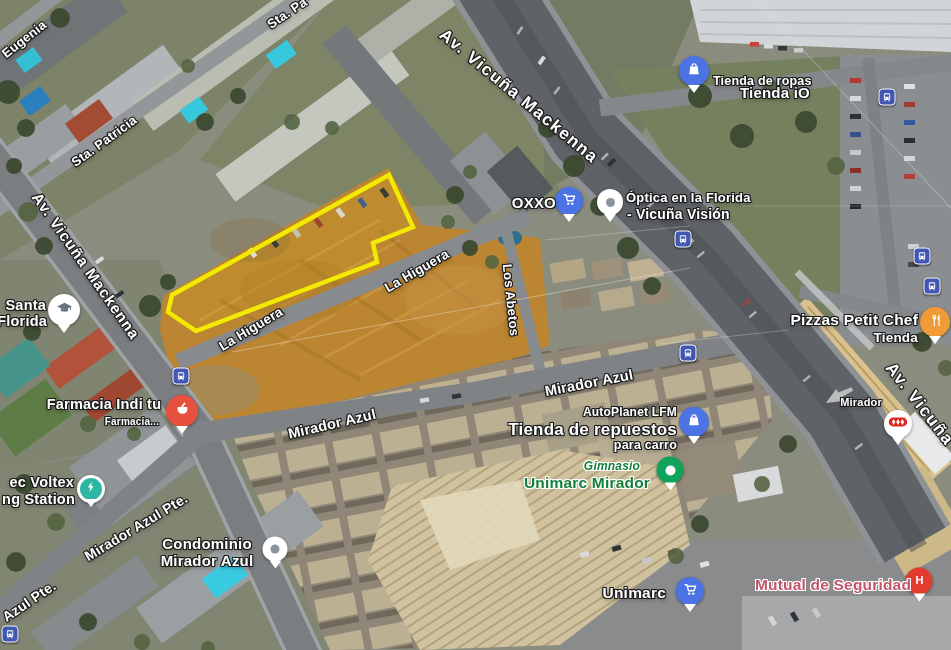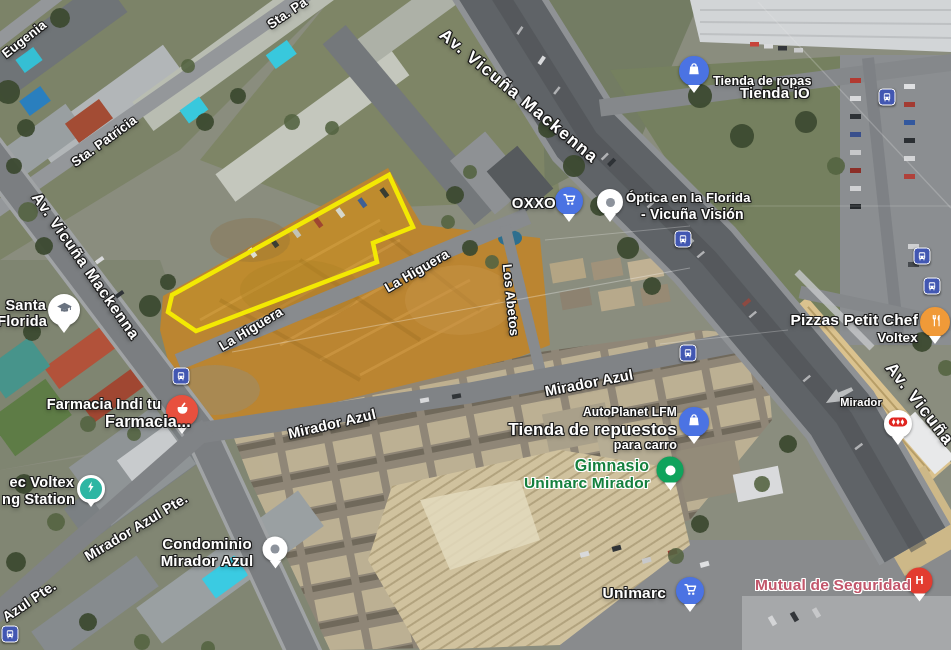--- a/index.html
+++ b/index.html
@@ -298,26 +298,26 @@
           </svg>
       </span>
     </div>
   </div>
 
   <div>
     <div class="pin tail" style="left:610px;top:202px;width:26px;height:26px;background:#ffffff;">
       <span class="dot" style="width:9px;height:9px;background:#8d939c;display:block;"></span>
     </div>
     <div class="lbl ow" style="left:626px;top:197px;font-size:13px;transform:translate(0,-50%);">Óptica en la Florida</div>
-    <div class="lbl ow" style="left:641px;top:214px;font-size:14px;transform:translate(0,-50%);">- Vicuña Visión</div>
+    <div class="lbl ow" style="left:627px;top:214px;font-size:14px;transform:translate(0,-50%);">- Vicuña Visión</div>
   </div>
 
   <div>
     <div class="lbl ow" style="left:918px;top:320px;font-size:15.5px;transform:translate(-100%,-50%);text-align:center;">Pizzas Petit Chef</div>
-    <div class="lbl ow sub" style="left:918px;top:338px;font-size:13.5px;transform:translate(-100%,-50%);">Voltex</div>
+    <div class="lbl ow sub" style="left:918px;top:338px;font-size:13.5px;transform:translate(-100%,-50%);">Tienda</div>
     <div class="pin tail" style="left:935px;top:322px;width:30px;height:30px;background:#f09a38;">
       <span>
         <svg viewBox="0 0 16 16" width="15" height="15">
             <path d="M5 2v3.2c0 1 .6 1.6 1.2 1.6V14h1.2V6.8c.6 0 1.2-.6 1.2-1.6V2h-.9v3H6.9V2H6v3h-.1V2z" fill="#fff"></path>
             <path d="M11.6 2c-1 .8-1.4 2.6-1.4 4 0 1 .4 1.8 1 2V14h1.2V2z" fill="#fff"></path>
           </svg>
       </span>
     </div>
   </div>
 
@@ -330,21 +330,21 @@
             <path d="M9 3.6 16 7 9 10.4 2 7z" fill="#6a7380"></path>
             <path d="M5.6 8.6v2.6c0 1.1 6.8 1.1 6.8 0V8.6L9 10.3z" fill="#6a7380"></path>
             <path d="M14.6 7.4v3" stroke="#6a7380" stroke-width="1" fill="none"></path>
           </svg>
       </span>
     </div>
   </div>
 
   <div>
     <div class="lbl ow" style="left:104px;top:404px;font-size:14.5px;transform:translate(-50%,-50%);">Farmacia Indi tu</div>
-    <div class="lbl ow" style="left:124px;top:422px;font-size:16px;transform:translate(-50%,-50%);padding-left:48px;">Farmacia...</div>
+    <div class="lbl ow" style="left:132px;top:422px;font-size:10px;transform:translate(-50%,-50%);">Farmacia...</div>
     <div class="pin tail" style="left:182px;top:411px;width:32px;height:32px;background:#e8503e;">
       <span>
         <svg viewBox="0 0 16 16" width="17" height="17">
             <path d="M3.4 6.6h9.2v.9a4.6 4.6 0 0 1-9.2 0z" fill="#fff"></path>
             <rect x="3.4" y="5.6" width="9.2" height="1.4" rx=".7" fill="#fff"></rect>
             <rect x="8.2" y="1.2" width="1.7" height="5" rx=".85" fill="#fff" transform="rotate(38 9 3.5)"></rect>
           </svg>
       </span>
     </div>
   </div>
@@ -369,21 +369,21 @@
       <span>
         <svg viewBox="0 0 16 16" width="16" height="16">
             <path d="M4.2 5.6h7.6l.9 7.6H3.3z" fill="#fff"></path>
             <path d="M5.9 5.8V4.9a2.1 2.1 0 0 1 4.2 0v.9" fill="none" stroke="#fff" stroke-width="1.3"></path>
           </svg>
       </span>
     </div>
   </div>
 
   <div>
-    <div class="lbl wg" style="left:612px;top:466px;font-size:16px;transform:translate(-50%,-50%);">Gimnasio</div>
+    <div class="lbl wg" style="left:612px;top:466px;font-size:12px;transform:translate(-50%,-50%);font-style:italic;">Gimnasio</div>
     <div class="lbl wg" style="left:587px;top:483px;font-size:15.5px;transform:translate(-50%,-50%);">Unimarc Mirador</div>
     <div class="pin tail" style="left:670px;top:470px;width:27px;height:27px;background:#0fa35c;">
       <span class="dot" style="width:10px;height:10px;background:#ffffff;display:block;"></span>
     </div>
   </div>
 
   <div>
     <div class="lbl ow" style="left:882px;top:402px;font-size:11px;transform:translate(-100%,-50%);">Mirador</div>
     <div class="pin tail" style="left:898px;top:424px;width:28px;height:28px;background:#ffffff;">
       <span>

